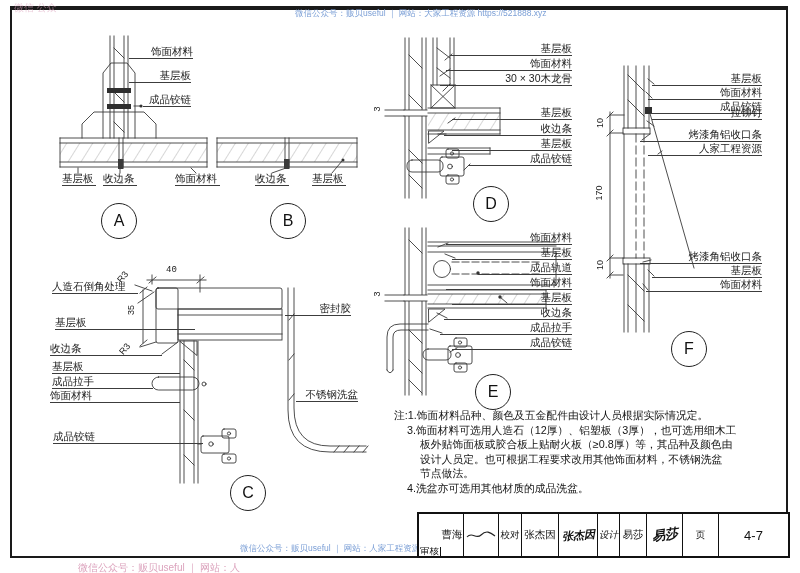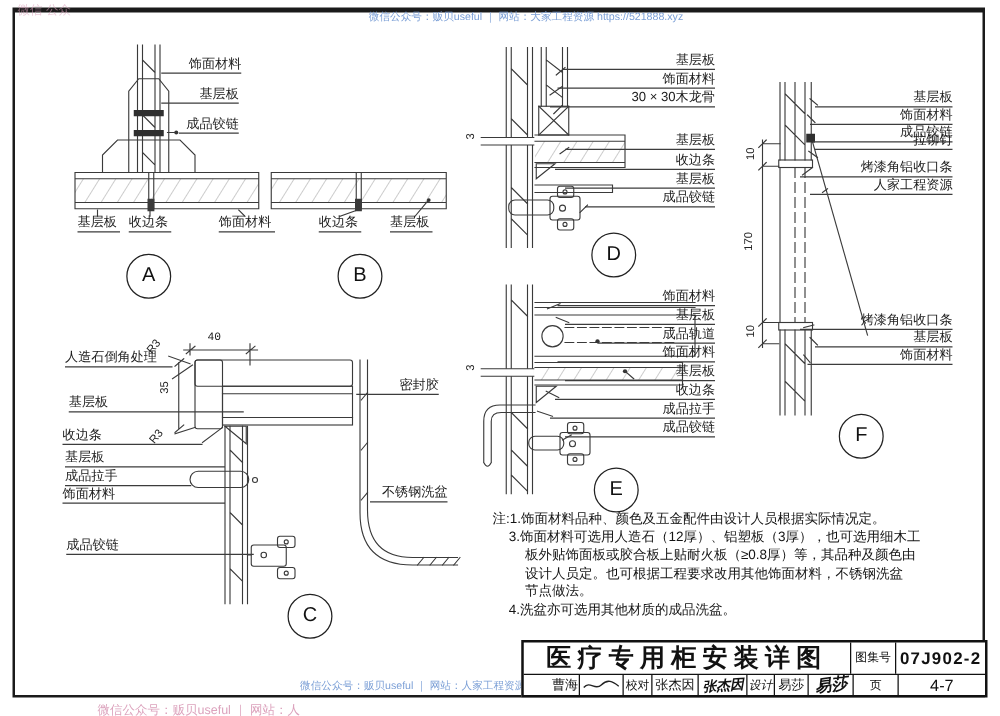--- a/index.html
+++ b/index.html
@@ -244,31 +244,20 @@
   <div id="notes">
     <div>注:1.饰面材料品种、颜色及五金配件由设计人员根据实际情况定。</div>
     <div class="ind1">3.饰面材料可选用人造石（12厚）、铝塑板（3厚），也可选用细木工</div>
     <div class="ind2">板外贴饰面板或胶合板上贴耐火板（≥0.8厚）等，其品种及颜色由</div>
     <div class="ind2">设计人员定。也可根据工程要求改用其他饰面材料，不锈钢洗盆</div>
     <div class="ind2">节点做法。</div>
     <div class="ind1">4.洗盆亦可选用其他材质的成品洗盆。</div>
   </div>
 
   <div id="tb">
-    <div class="row row1">
-      <div class="c" style="width:262px;">
-        <span id="tb-title">医疗专用柜安装详图</span>
-      </div>
-      <div class="c" style="width:36px;">
-        <span class="tlabel">图集号</span>
-      </div>
-      <div class="c" style="flex:1;">
-        <span id="atlas-no">07J902-2</span>
-      </div>
-    </div>
     <div class="row">
       <div class="c" style="width:22px;margin-top:33px;">
         <span class="tlabel">审核</span>
       </div>
       <div class="c" style="width:23px;">
         <span class="tname">曹海</span>
       </div>
       <div class="c" style="width:35px;">
         <svg width="30" height="12">
           <path d="M1,8 C6,2 10,11 15,6 S24,3 29,7" stroke="#222" stroke-width="1.1" fill="none"></path>

